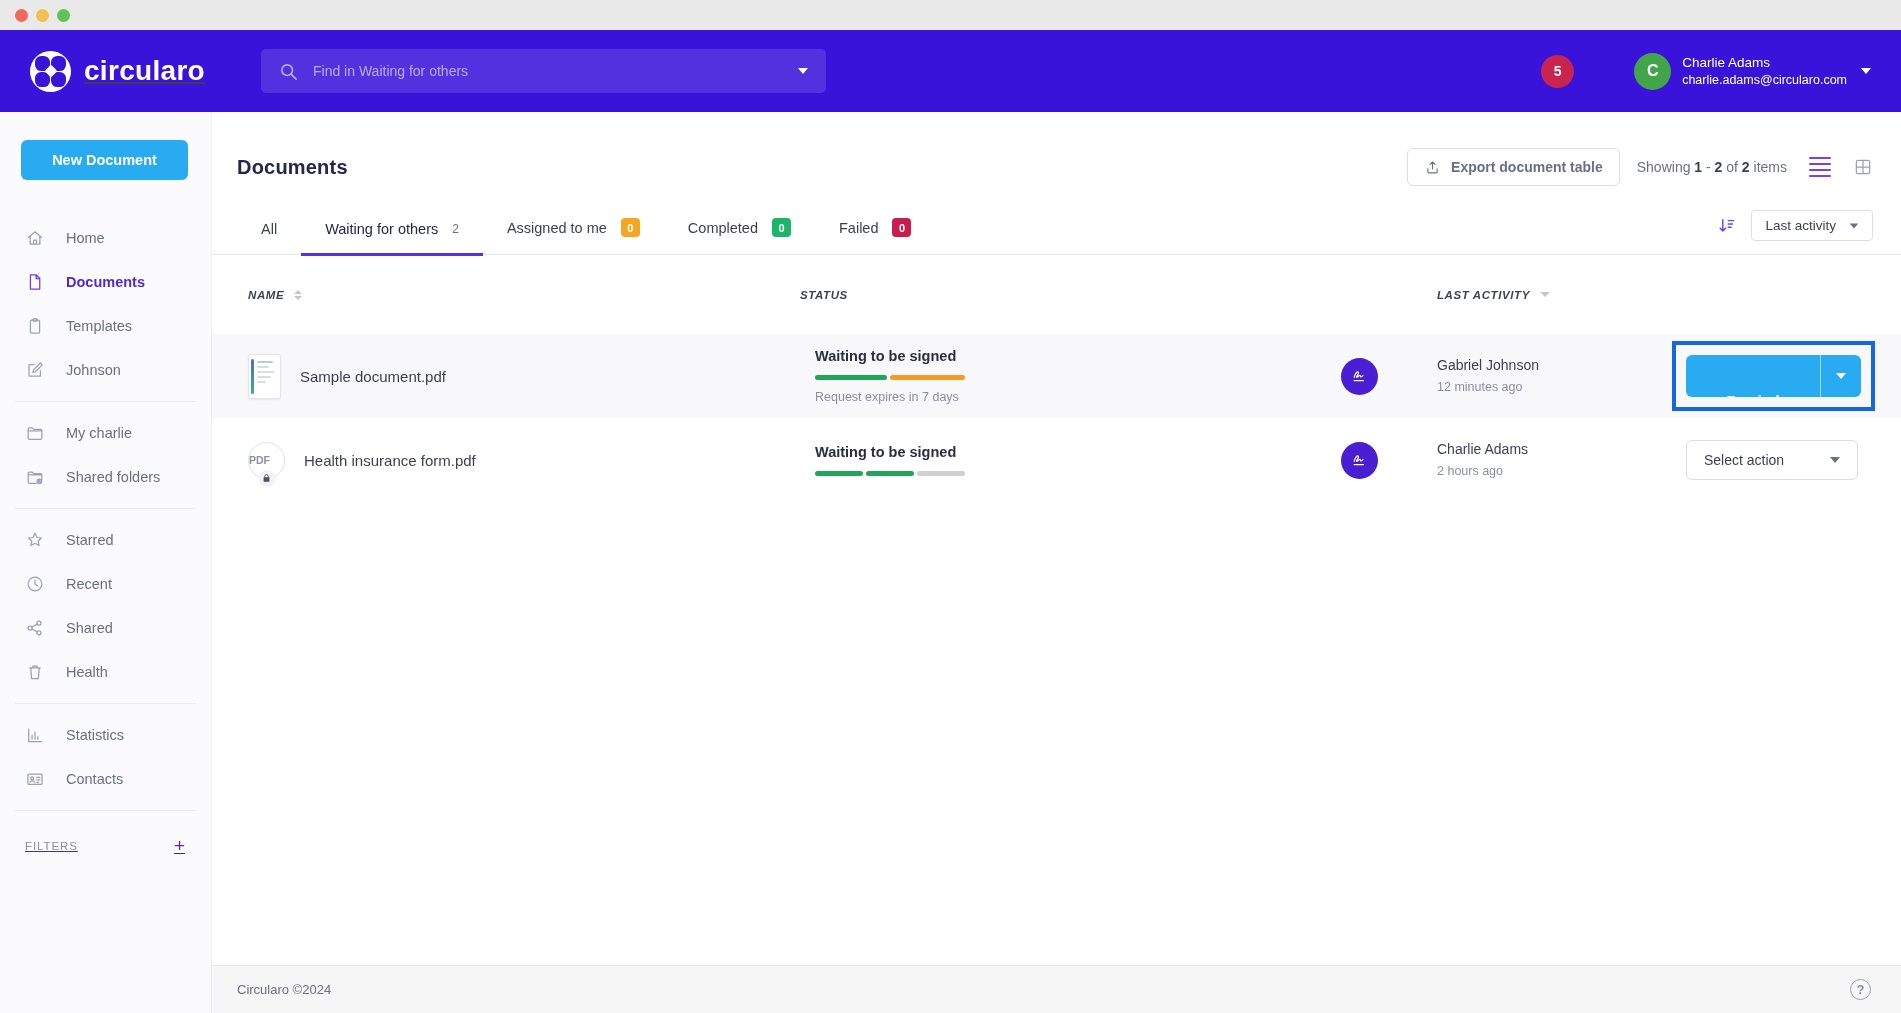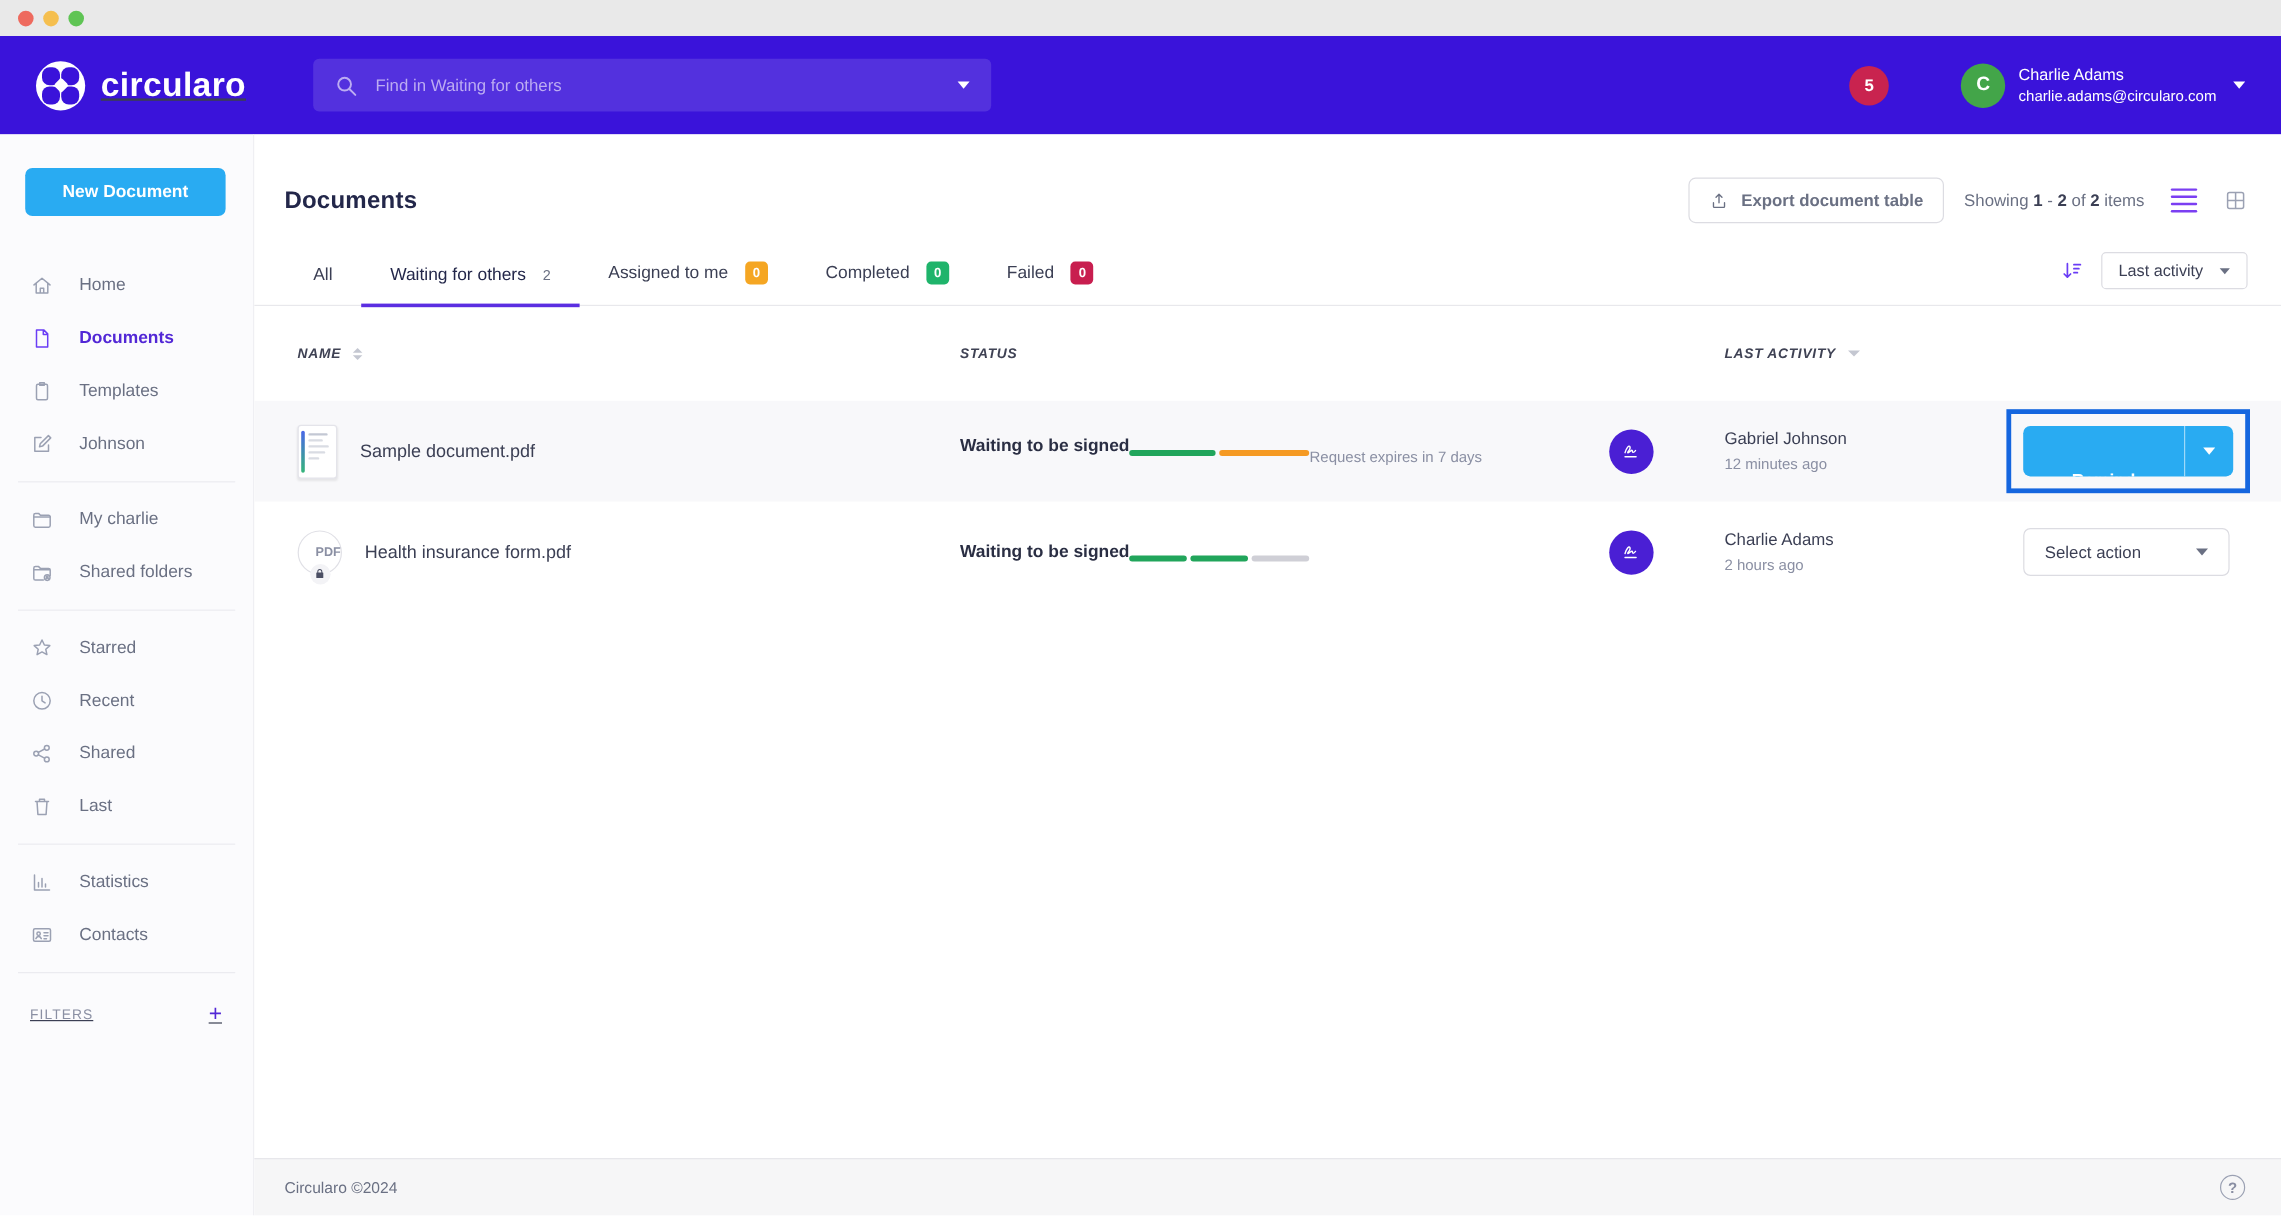--- a/index.html
+++ b/index.html
@@ -92,25 +92,25 @@
   .doc-row.striped { background:#F8F8FA; }
   .name-cell { display:flex; align-items:center; gap:19px; }
   .doc-thumb { width:33px; height:45px; background:#fff; border:1px solid #E4E4EA; border-radius:3px; box-shadow:0 1px 2px rgba(0,0,0,.08); position:relative; padding:6px 5px 0 8px; display:flex; flex-direction:column; gap:3px; flex:none; }
   .doc-thumb::before { content:""; position:absolute; left:2px; top:4px; bottom:4px; width:2.5px; border-radius:2px; background:linear-gradient(#4A67E8,#35B57A); }
   .doc-thumb span { height:2px; background:#D9DCE3; border-radius:1px; }
   .doc-thumb span:nth-child(1){width:16px; background:#C3C8D4;}
   .doc-thumb span:nth-child(2){width:12px;}
   .doc-thumb span:nth-child(3){width:17px;}
   .doc-thumb span:nth-child(4){width:14px;}
   .doc-thumb span:nth-child(5){width:9px;}
-  .pdf-circle { width:37px; height:37px; border-radius:50%; border:1px solid #E0E0E6; background:#fff; color:#8A8FA3; font-size:10.5px; font-weight:bold; display:flex; align-items:center; justify-content:flex-end; position:relative; flex:none; }
+  .pdf-circle { width:37px; height:37px; border-radius:50%; border:1px solid #E0E0E6; background:#fff; color:#8A8FA3; font-size:10.5px; font-weight:bold; display:flex; align-items:center; justify-content:flex-start; position:relative; flex:none; }
   .lock-badge { position:absolute; left:50%; bottom:-9px; transform:translateX(-50%); width:17px; height:17px; border-radius:50%; background:#F3F3F6; display:flex; align-items:center; justify-content:center; }
   .doc-name { font-size:15px; color:#3B3F54; }
 
-  .status-cell { display:flex; flex-direction:row; }
+  .status-cell { display:flex; flex-direction:column;margin-left:15px; }
   .status-label { font-size:14.5px; font-weight:bold; color:#2A2E43; }
   .progress { display:flex; gap:3px; height:5px; margin-top:11px; }
   .progress span { border-radius:3px; }
   .seg-green { background:#21A55B; }
   .seg-orange { background:#F59A23; }
   .seg-gray { background:#CFCFD6; }
   .status-note { font-size:12.5px; color:#8A8FA3; margin-top:10px; }
 
   .signer-avatar { width:37px; height:37px; border-radius:50%; background:#4A1FD4; display:flex; align-items:center; justify-content:center; }
   .signer-avatar svg { stroke:#fff; fill:none; stroke-width:1.2; stroke-linecap:round; }
@@ -245,21 +245,21 @@
               <circle cx="16.8" cy="6.2" r="2.4"></circle>
               <circle cx="16.8" cy="17.8" r="2.4"></circle>
               <path d="m8.4 10.8 6.2-3.4M8.4 13.2l6.2 3.4"></path>
             </svg>
           <span>Shared</span>
         </div>
         <div class="nav-item">
           <svg viewBox="0 0 24 24">
               <path d="M5.5 7h13M9.5 7V4.8h5V7M7 7l.9 13h8.2L17 7"></path>
             </svg>
-          <span>Last</span>
+          <span>Health</span>
         </div>
         <div class="nav-divider"></div>
         <div class="nav-item">
           <svg viewBox="0 0 24 24">
               <path d="M4.5 5v15h15"></path>
               <path d="M8.5 17v-4.5M12 17V8.5M15.5 17v-3"></path>
             </svg>
           <span>Statistics</span>
         </div>
         <div class="nav-item">

